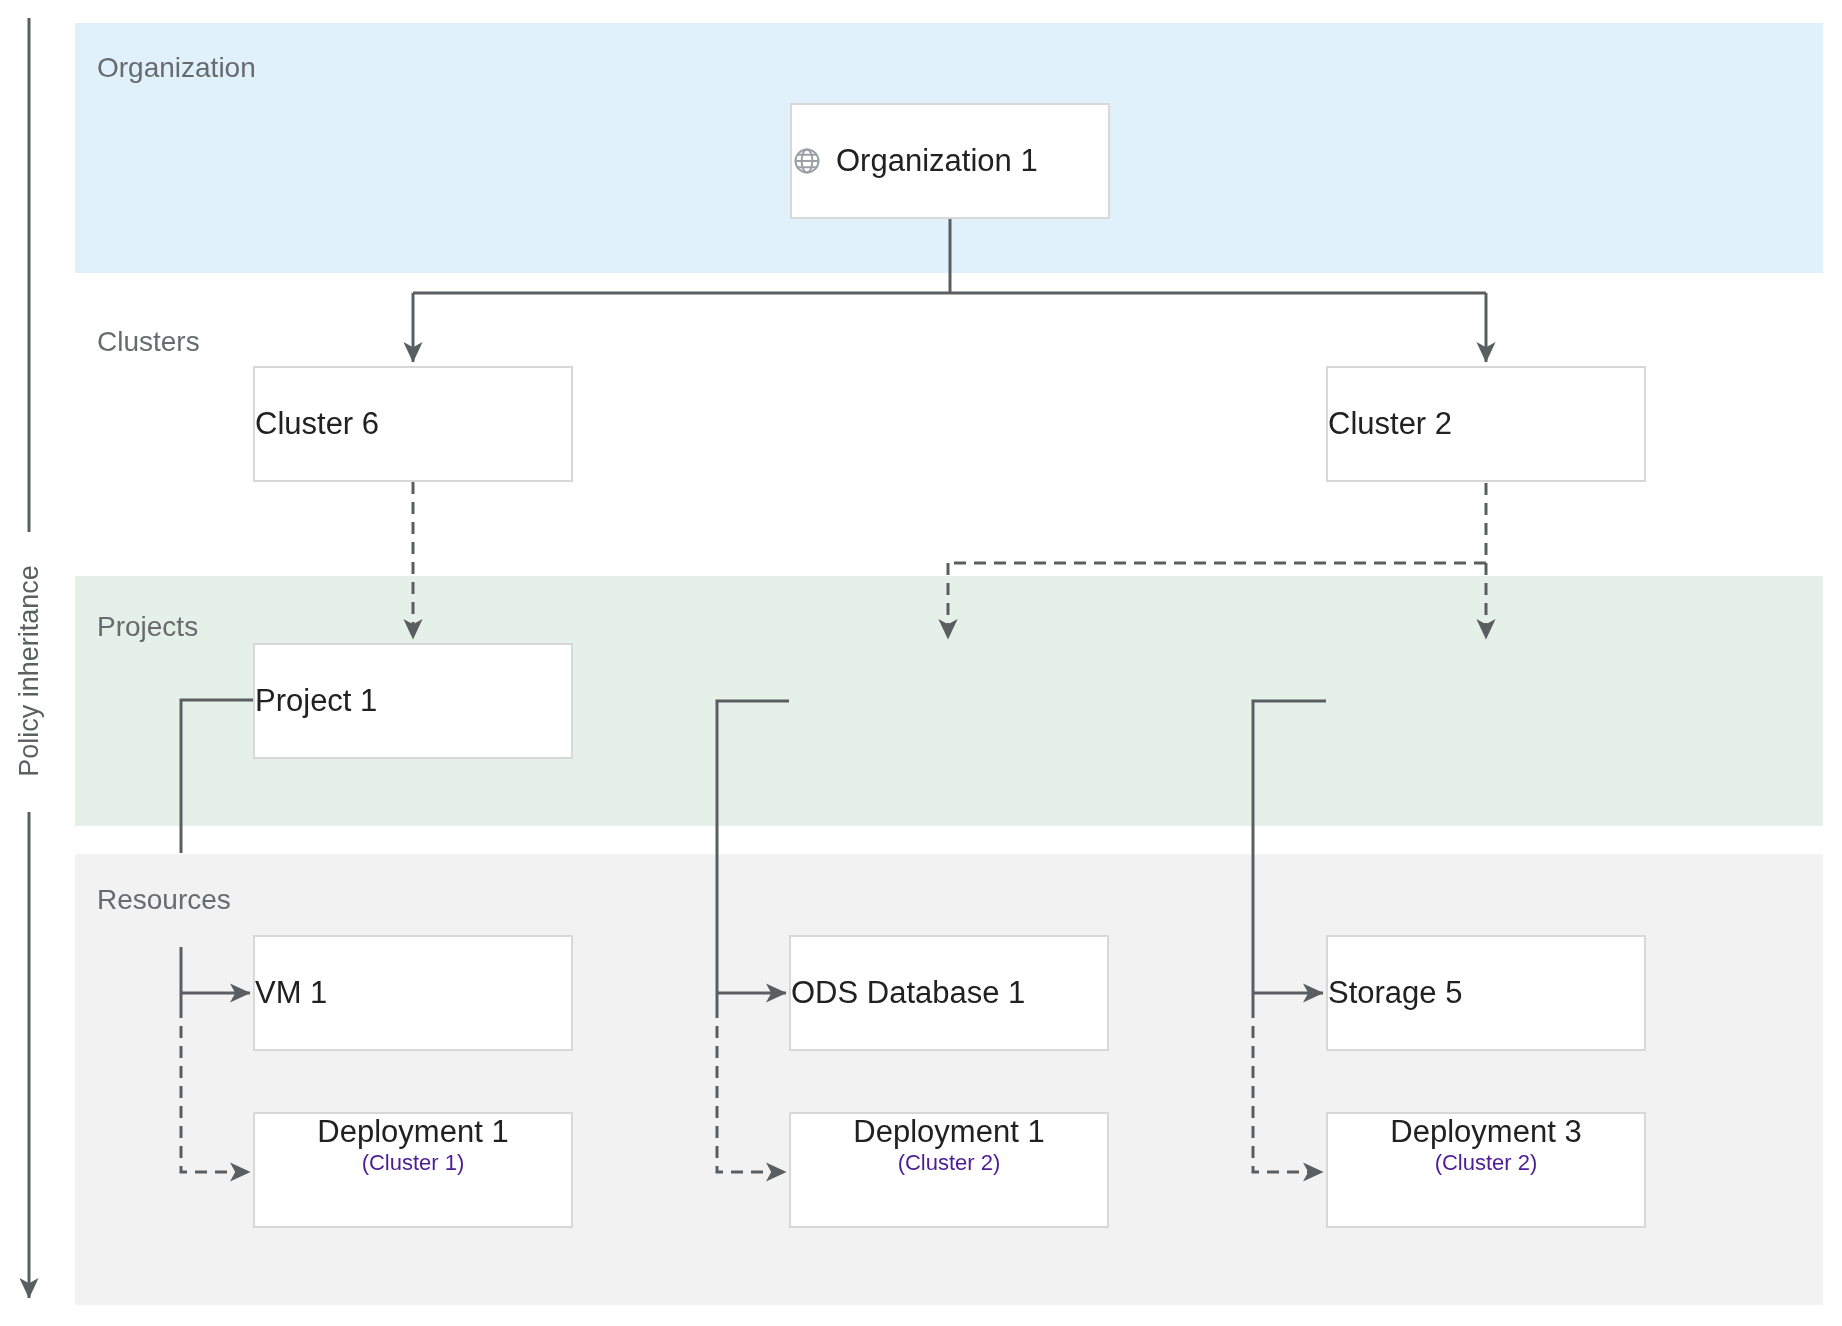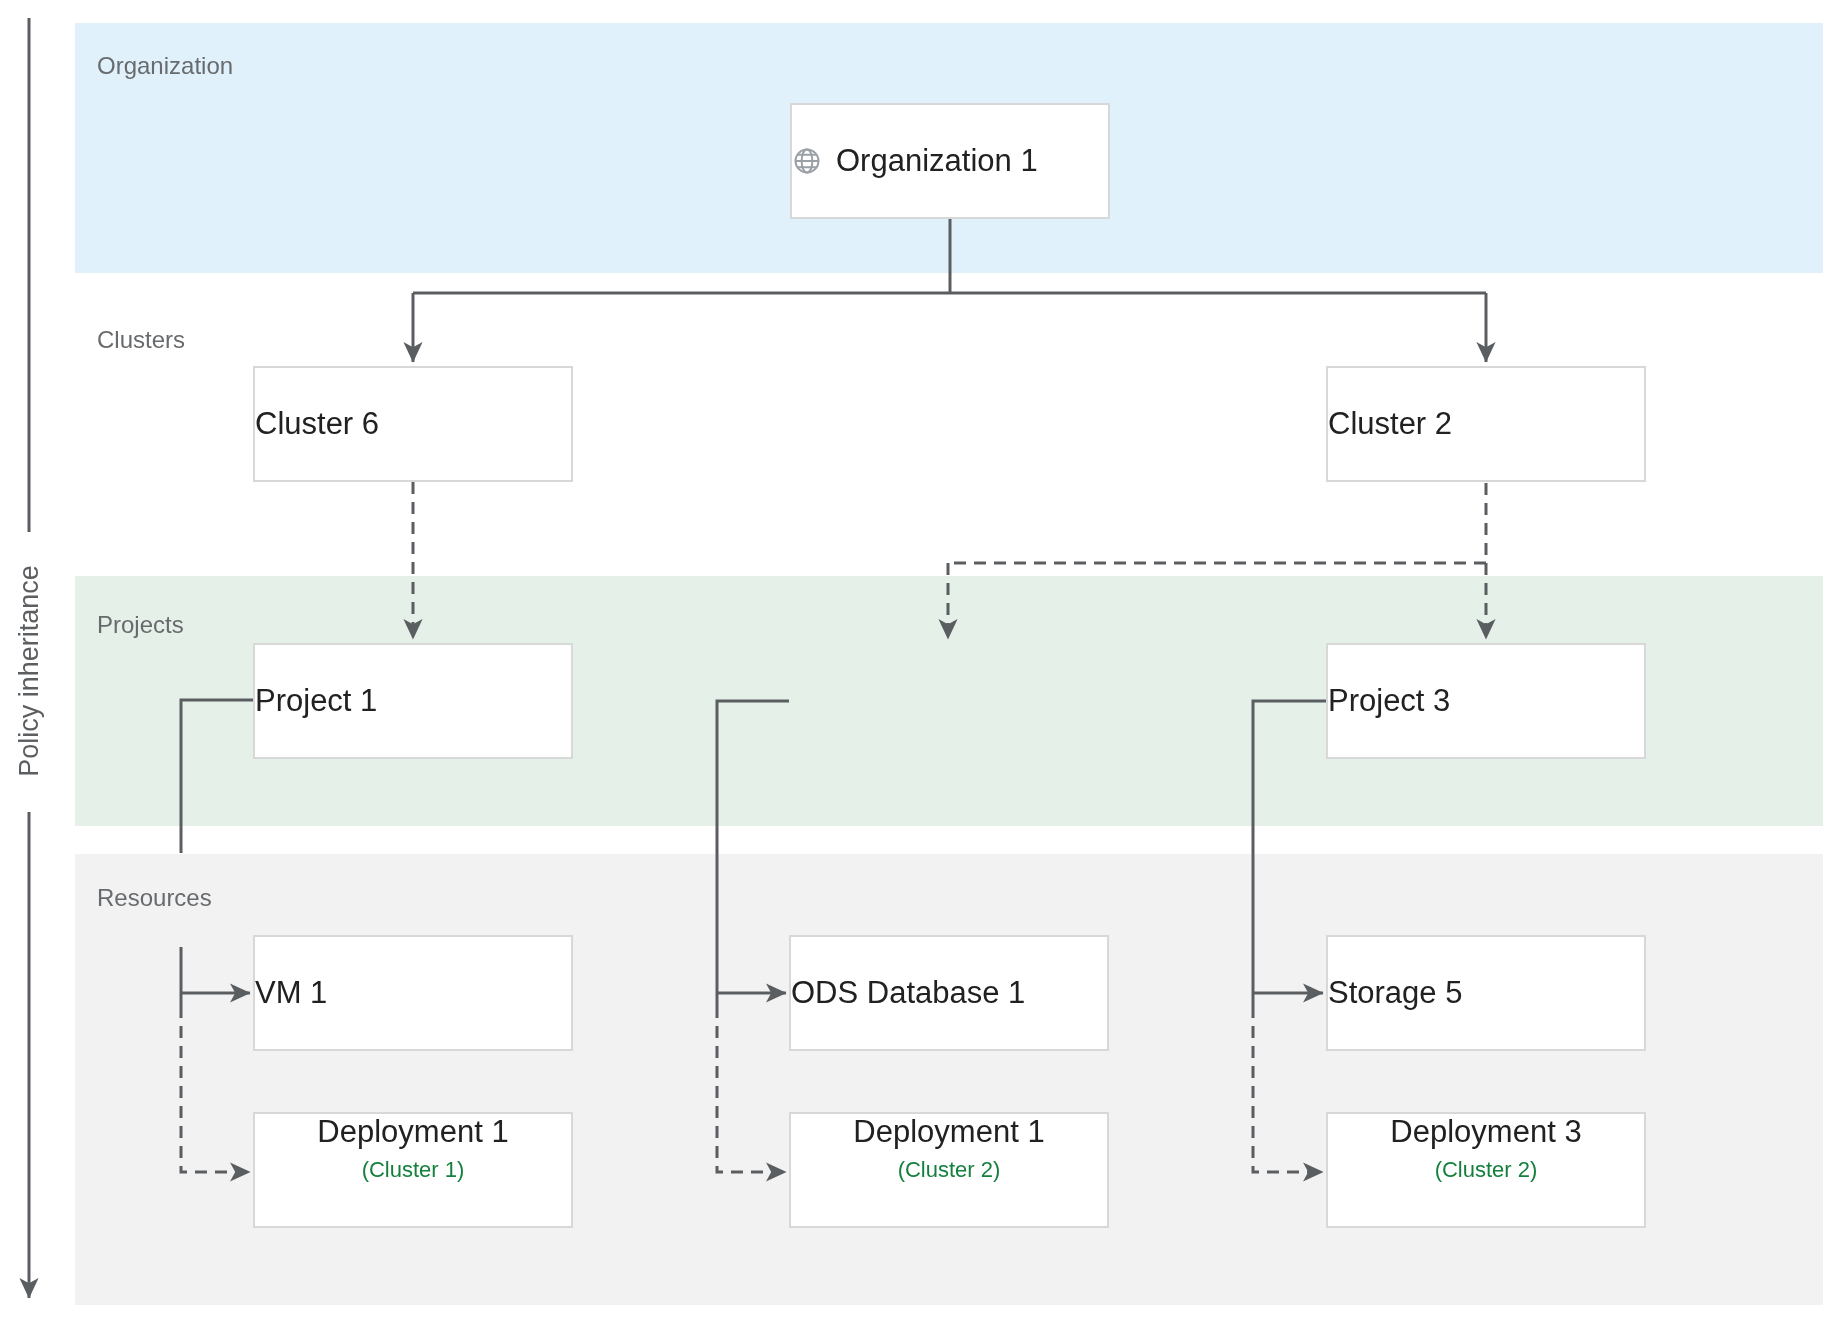--- a/index.html
+++ b/index.html
@@ -2,36 +2,36 @@
 <html><head>
 <meta charset="utf-8">
 <style>
   html,body{margin:0;padding:0;background:#ffffff;}
   .stage{
     position:relative;width:1842px;height:1326px;background:#ffffff;
     font-family:"Liberation Sans", sans-serif;overflow:hidden;
   }
   .layer{position:absolute;left:0;top:0;width:1842px;height:1326px;}
   .band-label{
-    position:absolute;left:97px;font-size:24px;color:#686b6e;
+    position:absolute;left:97px;font-size:28px;color:#686b6e;
     white-space:nowrap;
   }
   .axis-label{
     position:absolute;left:29px;top:671px;
     transform:translate(-50%,-50%) rotate(-90deg);
     font-size:27px;color:#5c5f62;white-space:nowrap;
   }
   .node{
     position:absolute;box-sizing:border-box;width:320px;height:116px;
     background:#ffffff;border:2px solid #d8d8d8;
     display:flex;align-items:center;justify-content:flex-start;
     color:#212121;font-size:31px;text-align:center;
   }
   .node.two-line{flex-direction:column;}
-  .node .sub{font-size:22px;margin-top:7px;color:#15803d;}
+  .node .sub{font-size:22px;margin-top:0;color:#4c1d95;}
   .node .icon{display:flex;margin-right:14px;}
   .edges path{fill:none;}
   .edges .dashed{stroke-dasharray:12 8;}
 </style>
 </head>
 <body>
 
 <div class="stage">
 
   <svg class="layer" viewBox="0 0 1842 1326">
@@ -98,23 +98,20 @@
   <div class="node" style="left:253px;top:366px">
     <span>Cluster 6</span>
   </div>
   <div class="node" style="left:1326px;top:366px">
     <span>Cluster 2</span>
   </div>
 
   <div class="node" style="left:253px;top:643px">
     <span>Project 1</span>
   </div>
-  <div class="node" style="left:1326px;top:643px">
-    <span>Project 3</span>
-  </div>
 
   <div class="node" style="left:253px;top:935px">
     <span>VM 1</span>
   </div>
   <div class="node" style="left:789px;top:935px">
     <span>ODS Database 1</span>
   </div>
   <div class="node" style="left:1326px;top:935px">
     <span>Storage 5</span>
   </div>

